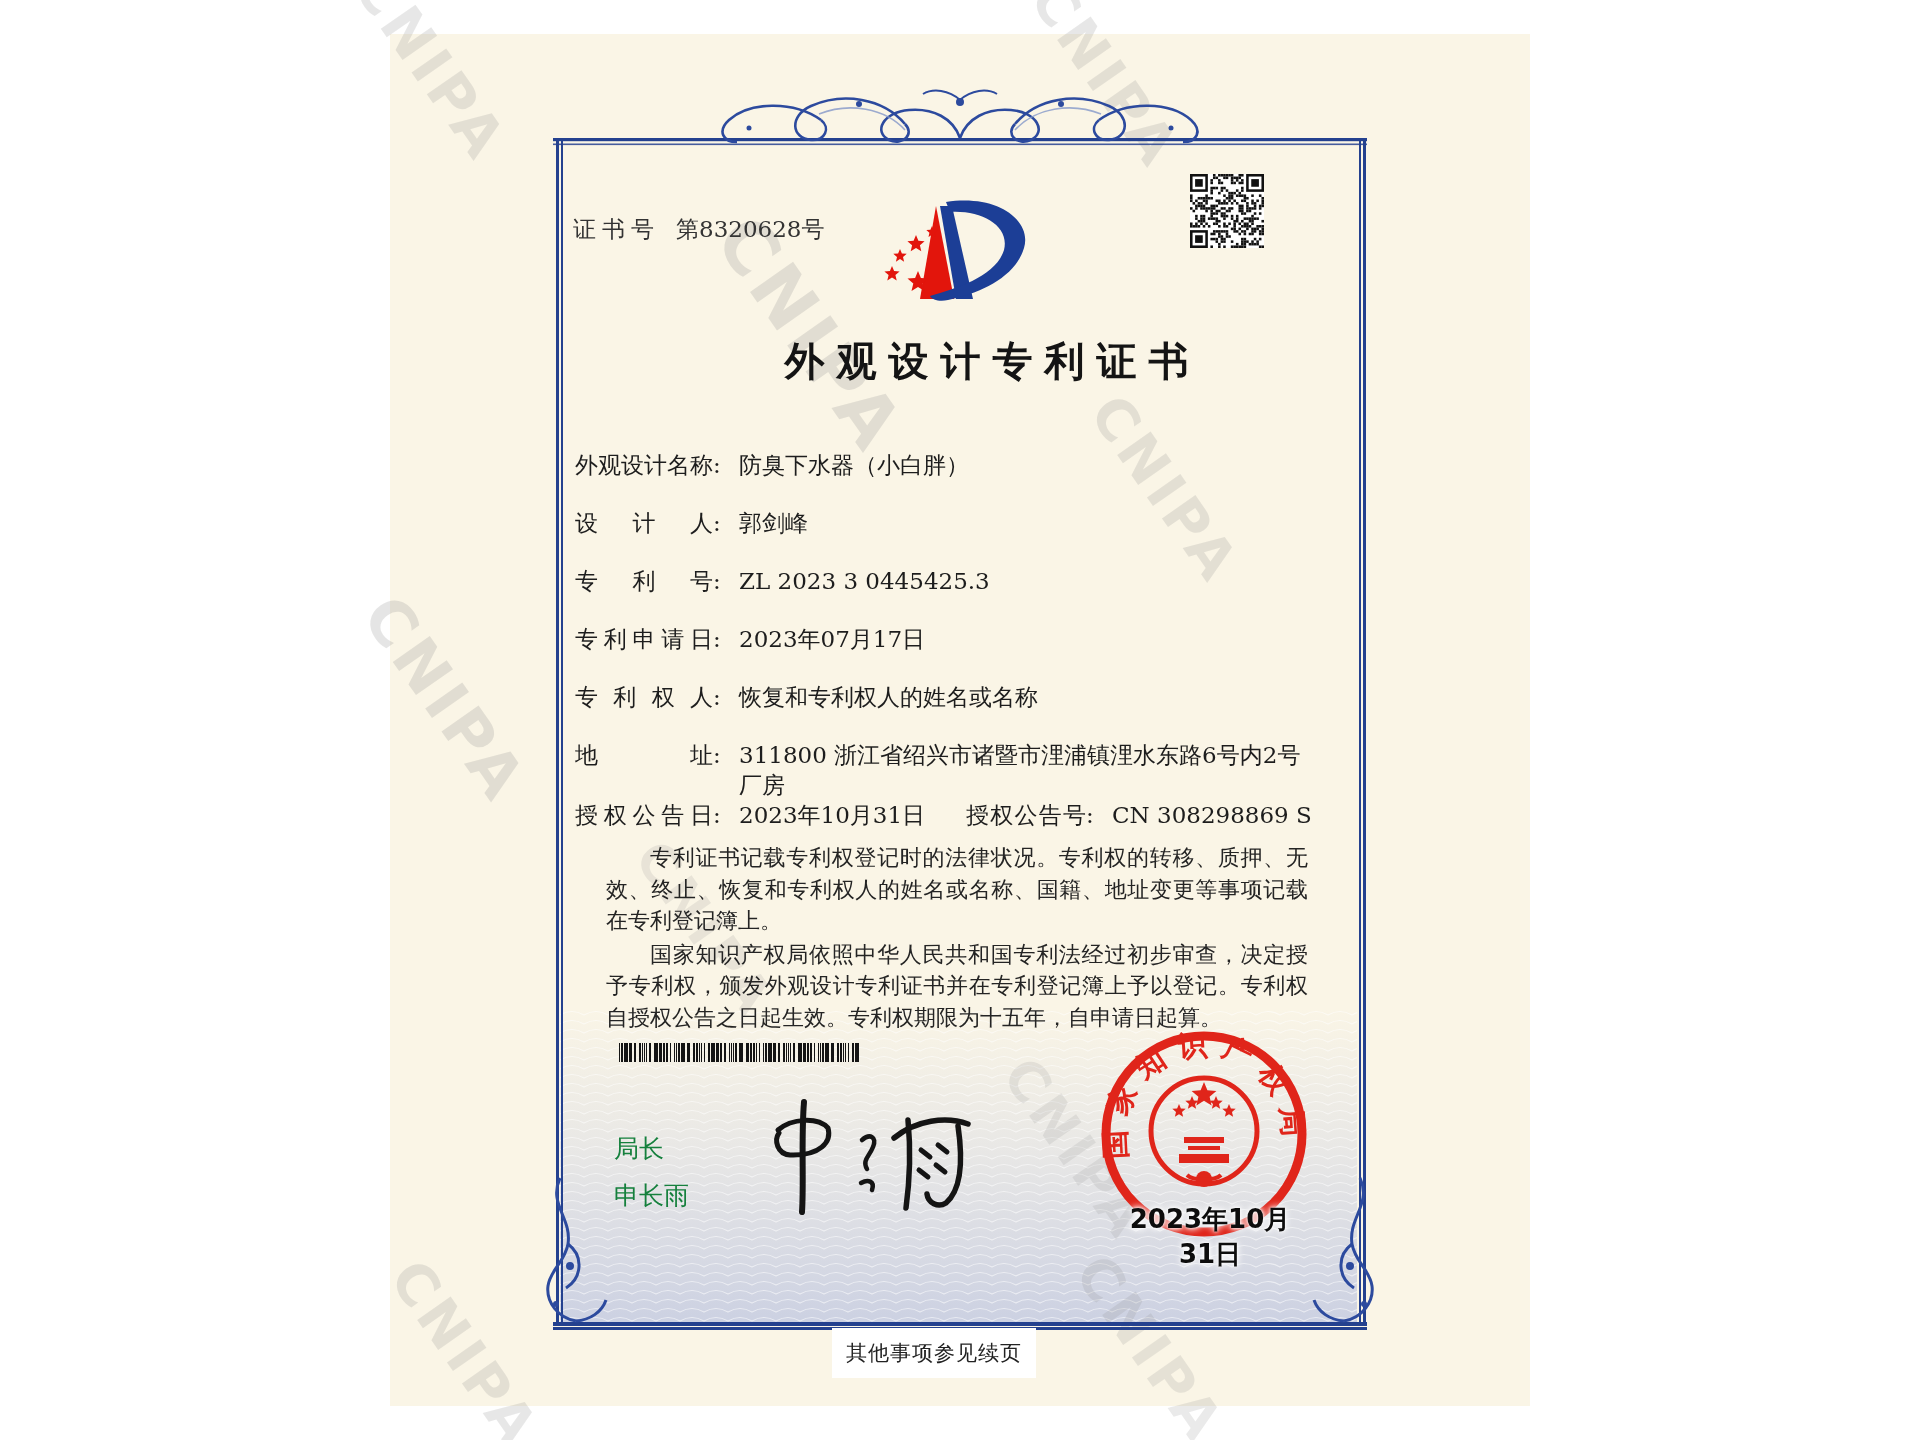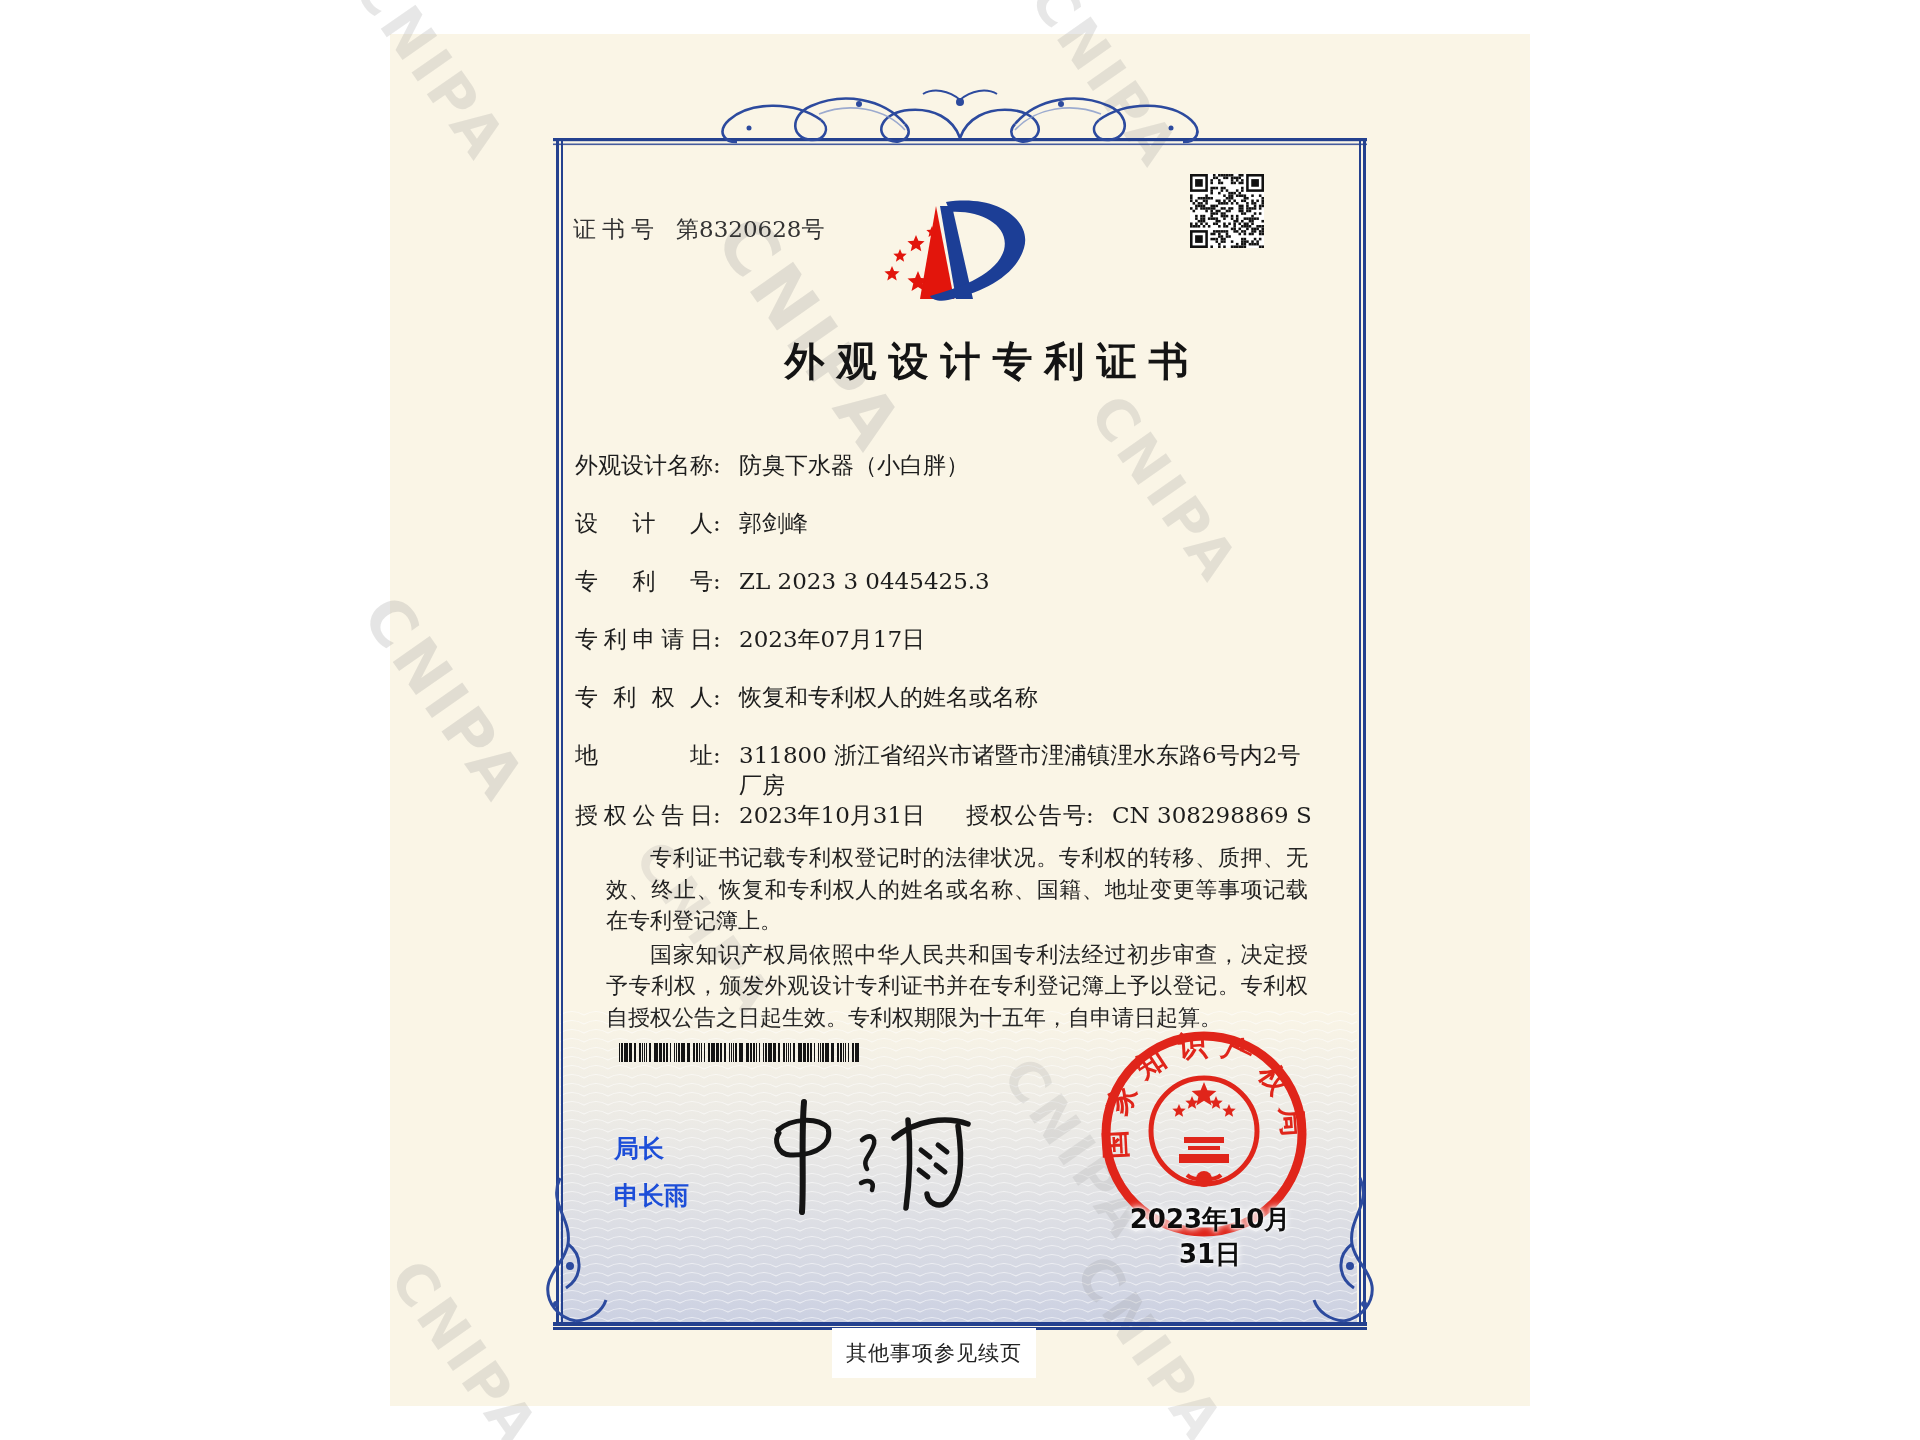--- a/index.html
+++ b/index.html
@@ -25,21 +25,21 @@
   .row{position:absolute;left:185px;z-index:3;display:flex;font-size:23px;line-height:30px;color:#1d1d1d;}
   .row .lbl{display:inline-block;width:138px;text-align:justify;text-align-last:justify;}
   .row .colon{width:14px;margin-right:12px;}
   .row .val{white-space:nowrap;}
   .row.right-col{left:576px;}
   .row.right-col .lbl{width:120px;}
   .paras{position:absolute;left:216px;top:808px;width:702px;z-index:3;
          font-size:22px;line-height:31.5px;color:#242424;}
   .paras p{margin:0 0 2px 0;text-indent:2em;text-align:justify;}
   .director{position:absolute;left:224px;z-index:3;font-family:"DejaVu Sans",sans-serif;
-            font-size:25px;font-weight:700;color:#1d4ed8;}
+            font-size:25px;font-weight:400;color:#15803d;}
   .seal-date{position:absolute;left:735px;top:1168px;width:170px;z-index:6;text-align:center;
              font-family:"DejaVu Sans",sans-serif;font-size:26px;font-weight:600;color:#0d0d0d;
              text-shadow:0 0 3px #fff,0 0 6px #fff,0 0 8px #fff;}
   .page-num{position:absolute;left:163px;top:1252px;width:814px;z-index:3;text-align:center;
             font-size:17px;color:#3a3a3a;}
   .note-band{position:absolute;left:442px;top:1294px;z-index:3;background:#ffffff;
              padding:11px 14px;font-size:21px;letter-spacing:1px;color:#222;}
   .band{position:absolute;left:170px;top:975px;width:797px;height:314px;z-index:1;
         background:linear-gradient(180deg,rgba(214,217,231,0) 0%,rgba(211,215,229,0.45) 45%,#ccd1e2 100%);}
   .svgbox{position:absolute;z-index:3;}

